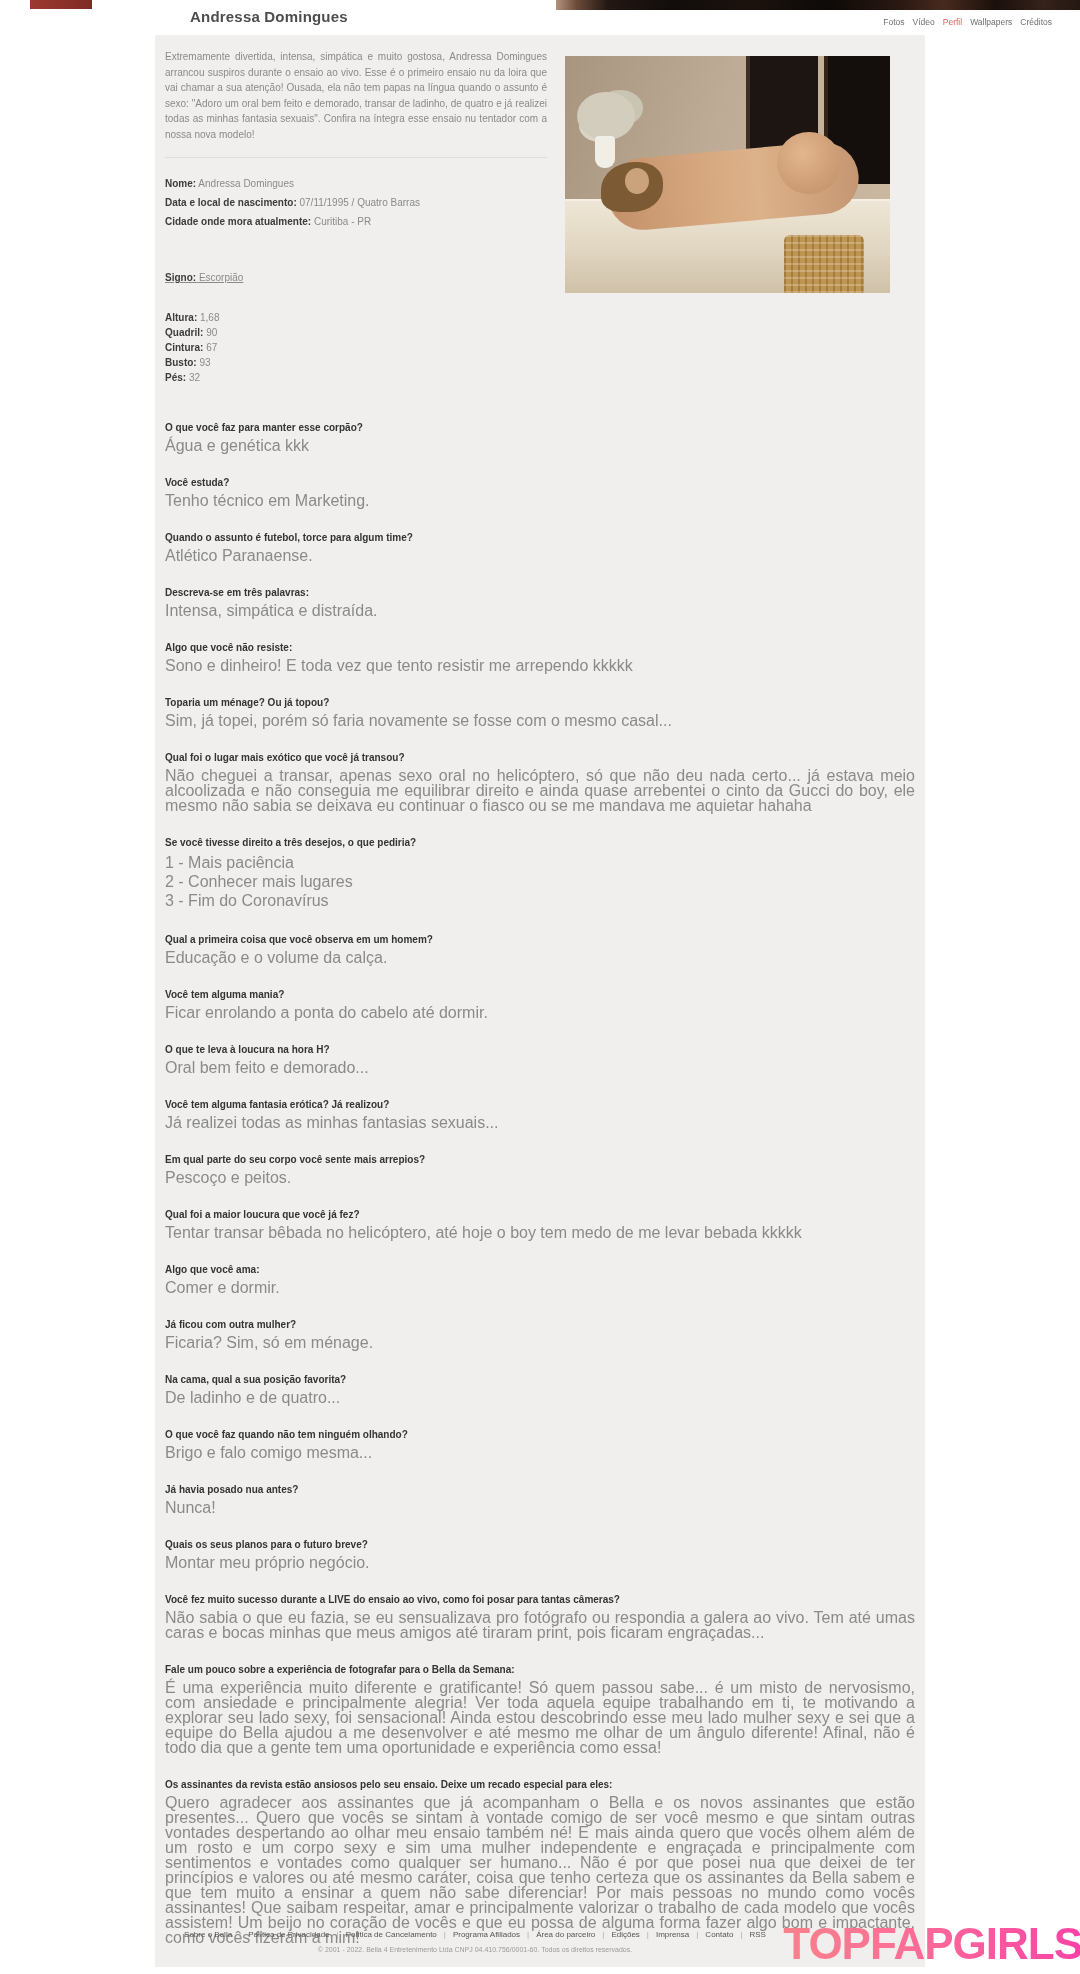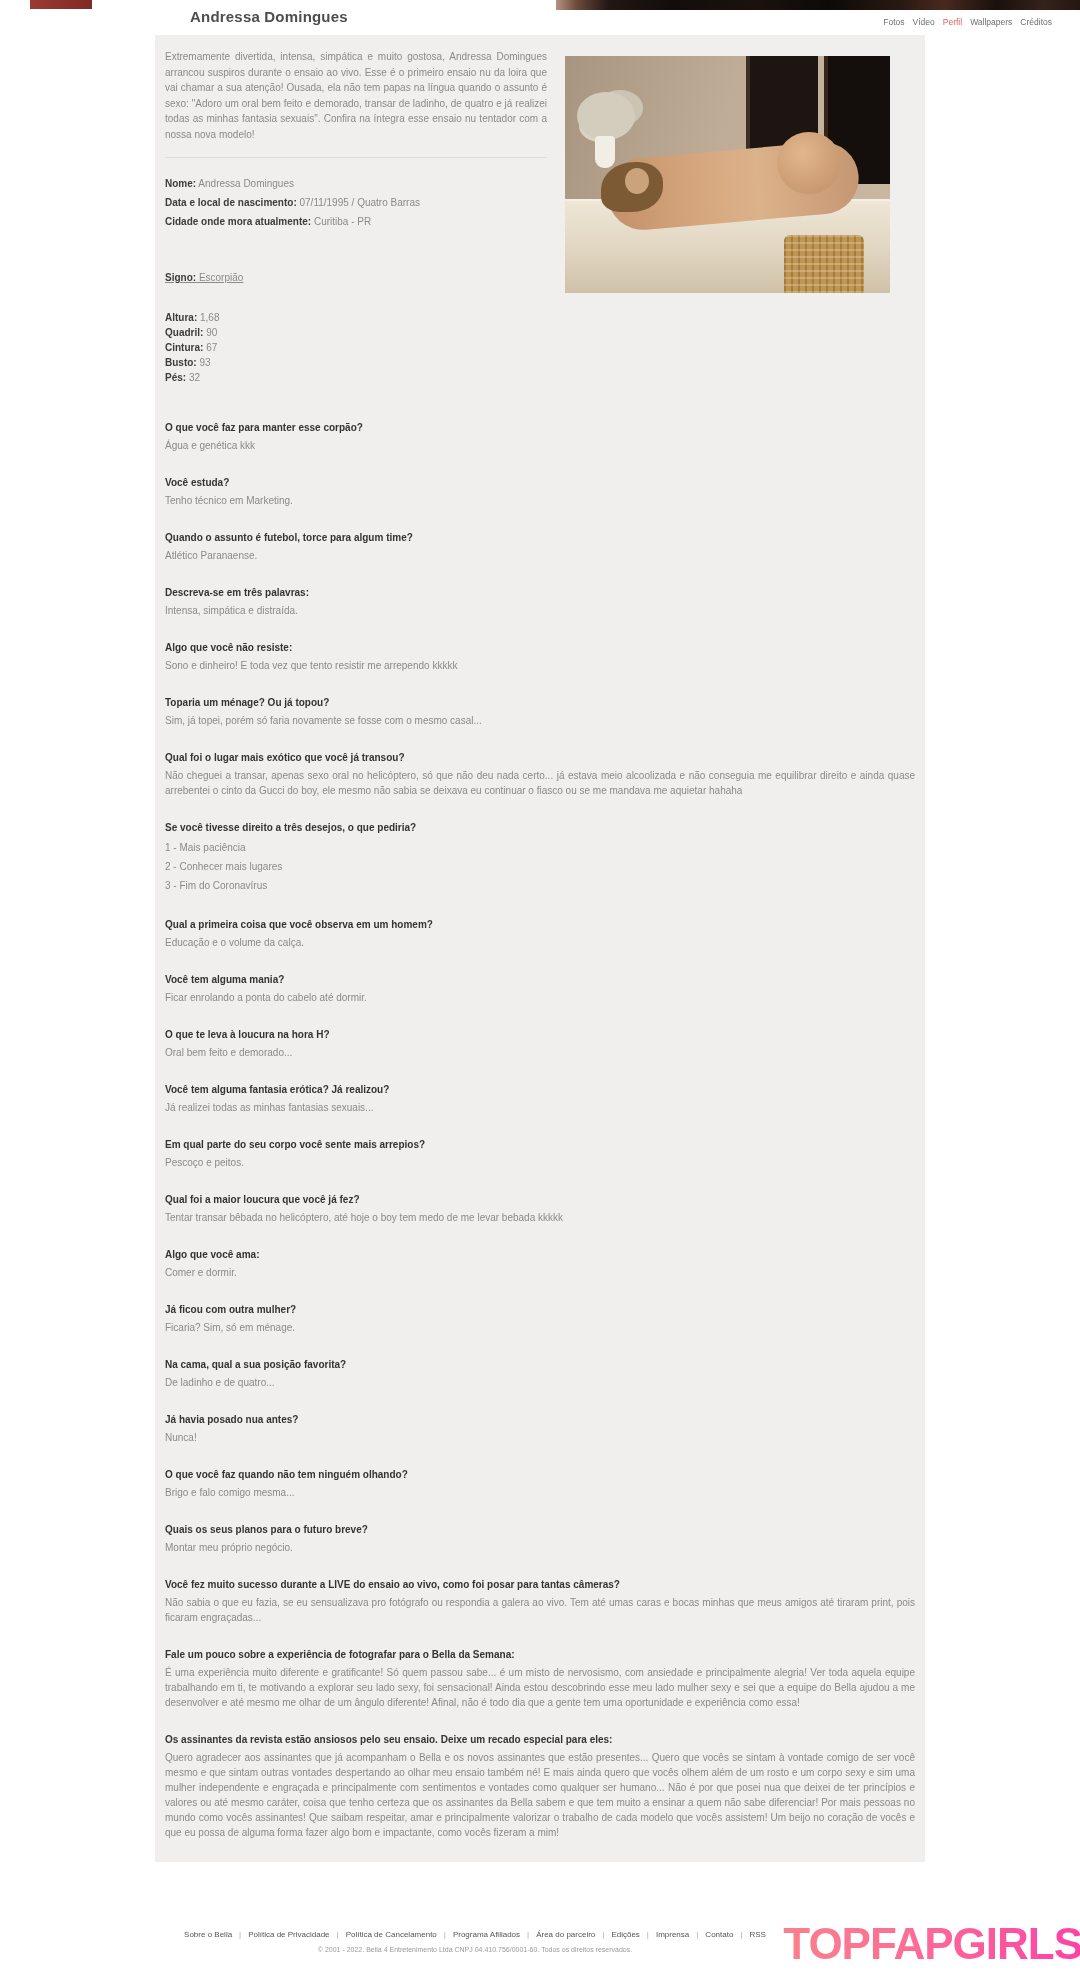--- a/index.html
+++ b/index.html
@@ -58,21 +58,21 @@
   .ph-face{position:absolute;left:60px;top:112px;width:24px;height:26px;border-radius:50%;
     background:#caa27c;}
   .ph-chair{position:absolute;right:26px;bottom:0;width:80px;height:58px;border-radius:6px 6px 0 0;
     background-color:#bf9552;
     background-image:repeating-linear-gradient(0deg,rgba(255,255,255,.22) 0 2px,transparent 2px 7px),
       repeating-linear-gradient(90deg,rgba(115,76,28,.35) 0 2px,transparent 2px 7px);}
 
   
   .qa-item{margin-bottom:22px;}
   .qa-question{font-size:10px;font-weight:700;color:#343434;line-height:15px;margin:0 0 3px 0;}
-  .qa-answer{font-size:10px;color:#8a8a8a;line-height:15px;margin:0;text-align:justify;
+  .qa-answer{font-size:16px;color:#8a8a8a;line-height:15px;margin:0;text-align:justify;
     white-space:pre-line;}
   .qa-answer.multi{line-height:19px;text-align:left;}
 
   
   .footer{position:absolute;left:155px;top:1930px;width:640px;}
   .footer-links{display:flex;justify-content:center;align-items:center;gap:7px;flex-wrap:nowrap;}
   .footer-link{font-size:8px;color:#555555;white-space:nowrap;cursor:pointer;}
   .footer-sep{font-size:8px;color:#aaaaaa;}
   .copyright{margin-top:7px;text-align:center;font-size:7px;color:#9a9a9a;}
   .watermark{position:absolute;right:-2px;top:1922px;font-size:44px;font-weight:800;
@@ -203,26 +203,26 @@
       </div>
       <div class="qa-item">
         <p class="qa-question">Já ficou com outra mulher?</p>
         <p class="qa-answer">Ficaria? Sim, só em ménage.</p>
       </div>
       <div class="qa-item">
         <p class="qa-question">Na cama, qual a sua posição favorita?</p>
         <p class="qa-answer">De ladinho e de quatro...</p>
       </div>
       <div class="qa-item">
+        <p class="qa-question">O que você faz quando não tem ninguém olhando?</p>
+        <p class="qa-answer">Brigo e falo comigo mesma...</p>
+      </div>
+      <div class="qa-item">
         <p class="qa-question">Já havia posado nua antes?</p>
         <p class="qa-answer">Nunca!</p>
-      </div>
-      <div class="qa-item">
-        <p class="qa-question">O que você faz quando não tem ninguém olhando?</p>
-        <p class="qa-answer">Brigo e falo comigo mesma...</p>
       </div>
       <div class="qa-item">
         <p class="qa-question">Quais os seus planos para o futuro breve?</p>
         <p class="qa-answer">Montar meu próprio negócio.</p>
       </div>
       <div class="qa-item">
         <p class="qa-question">Você fez muito sucesso durante a LIVE do ensaio ao vivo, como foi posar para tantas câmeras?</p>
         <p class="qa-answer">Não sabia o que eu fazia, se eu sensualizava pro fotógrafo ou respondia a galera ao vivo. Tem até umas caras e bocas minhas que meus amigos até tiraram print, pois ficaram engraçadas...</p>
       </div>
       <div class="qa-item">

